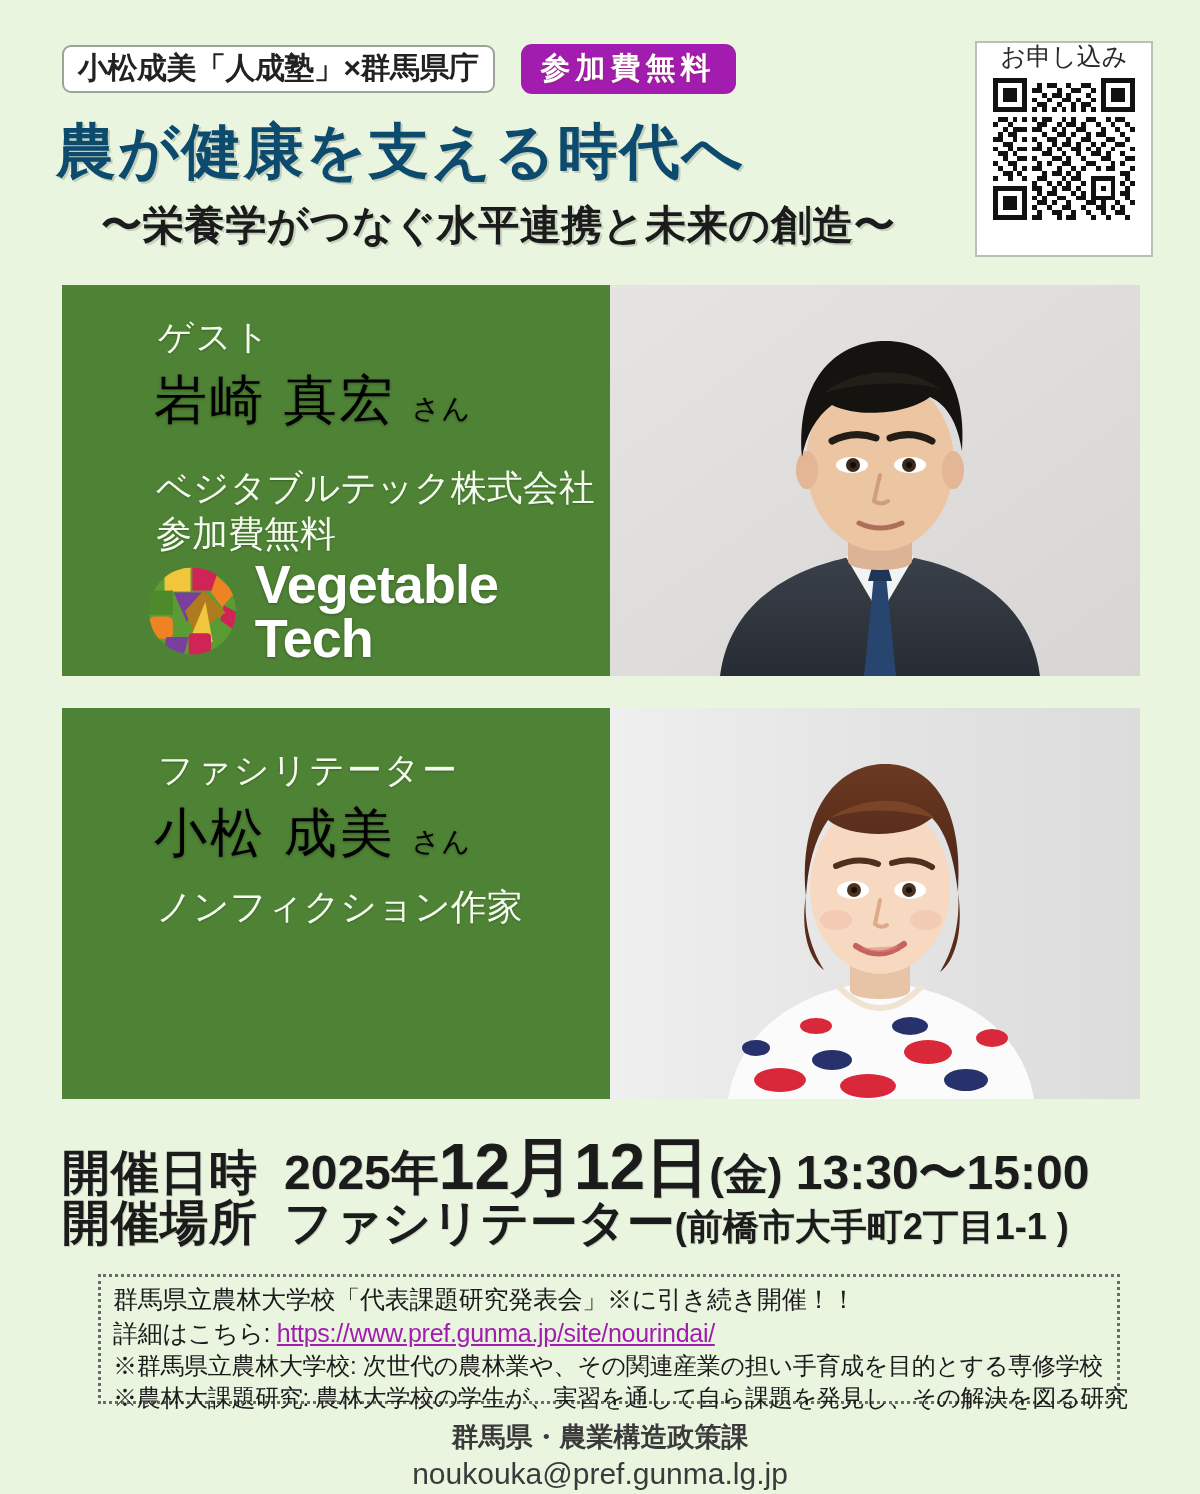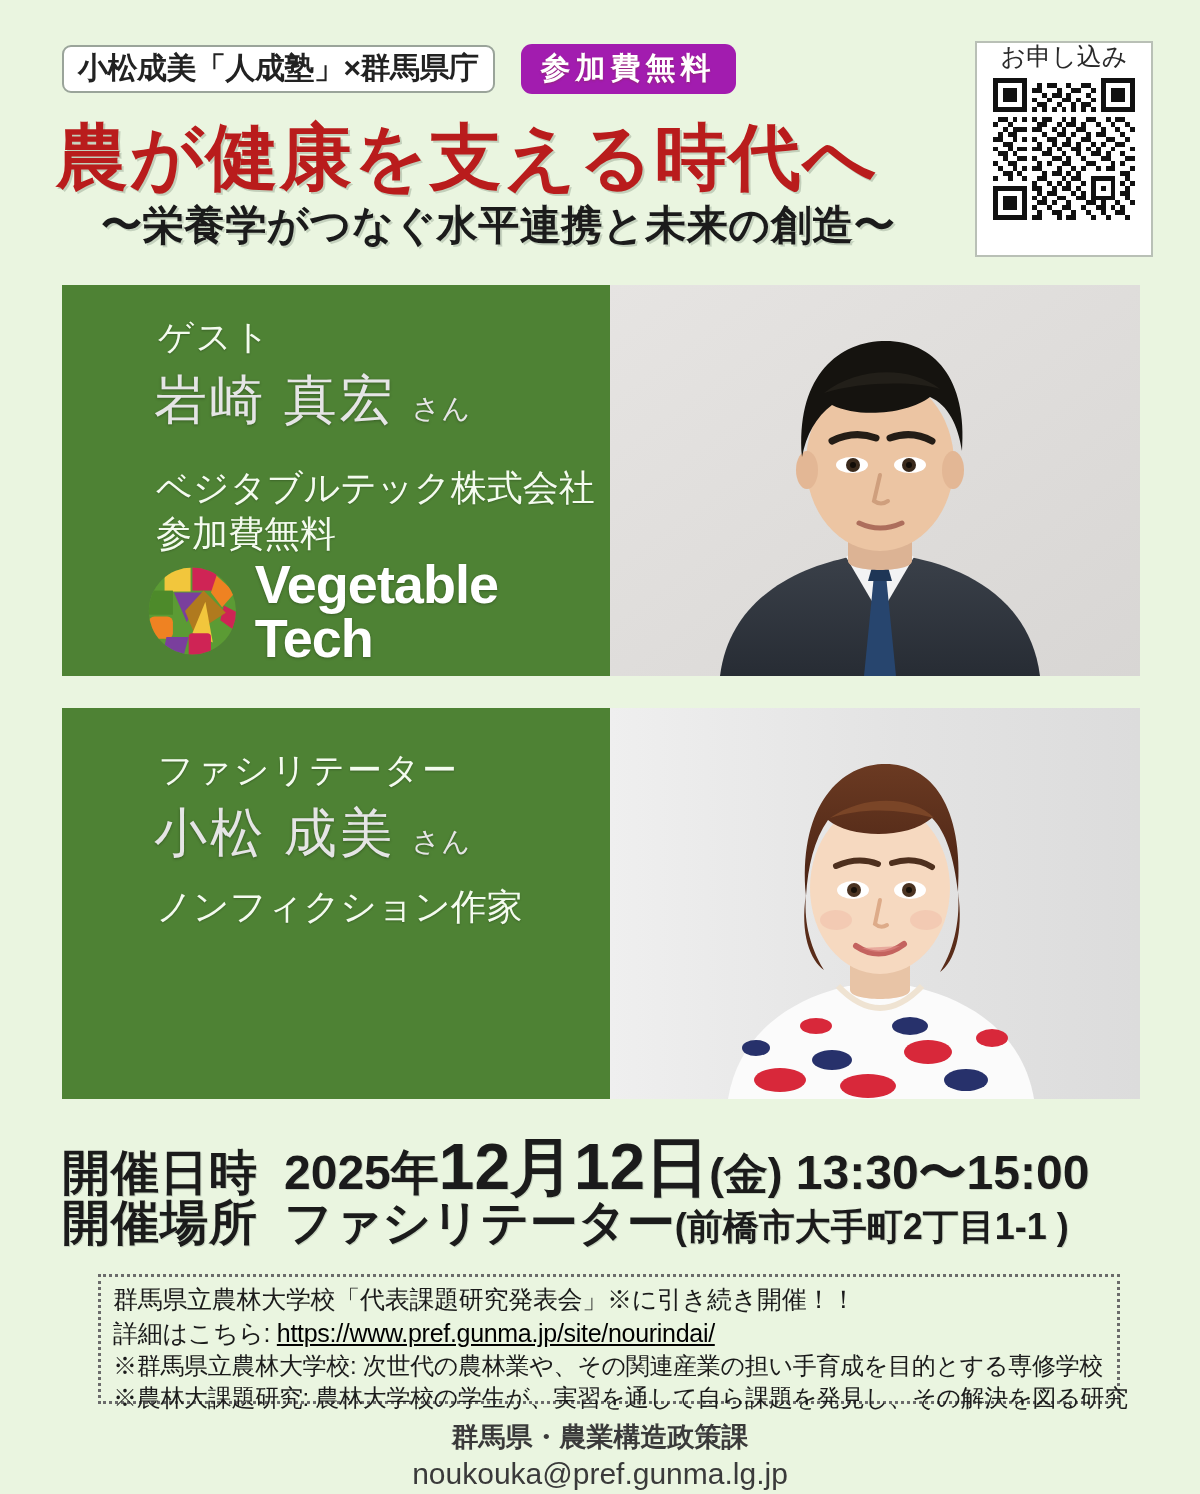--- a/index.html
+++ b/index.html
@@ -47,21 +47,21 @@
     border:2px solid #b9c0b6;
     display:flex; flex-direction:column;
     align-items:center; padding-top:0;
   }
   .qr-label { font-size:25px; color:#2a2a2a; letter-spacing:0px; line-height:1.1; font-weight:500; }
   .qr-img { margin-top:7px; width:142px; height:142px; display:block; }
 
   
   .main-title {
     position:absolute; left:56px; top:120px;
-    font-size:72px; font-weight:bold; color:#b91c1c;
+    font-size:60px; font-weight:bold; color:#0c4a6e;
     letter-spacing:2px; line-height:1.05;
     text-shadow:2px 2px 0 rgba(160,175,155,.55);
     white-space:nowrap;
   }
   .sub-title {
     position:absolute; left:101px; top:203px;
     font-size:41px; font-weight:bold; color:#1b1b1b;
     letter-spacing:0.5px; line-height:1.1;
     text-shadow:2px 2px 0 rgba(160,175,155,.5);
     white-space:nowrap;
@@ -83,21 +83,21 @@
   #panel-fac { left:62px; top:708px; width:1078px; height:391px; }
   #panel-fac .panel-text { width:548px; height:391px;padding-left:36px; }
   #panel-fac .panel-photo { width:530px; height:391px; }
 
   .role-label {
     position:absolute; color:#f4fbef;
     font-size:35px; letter-spacing:2px; line-height:1;
     text-shadow:0 1px 2px rgba(0,0,0,.25);
   }
   .person-name {
-    position:absolute; color:#e5e5e5;
+    position:absolute; color:#000000;
     font-size:53px; letter-spacing:3px; line-height:1;
     text-shadow:0 1px 3px rgba(0,0,0,.3);
   }
   .person-suffix { font-size:28px; letter-spacing:1px; margin-left:16px; }
   .affil {
     position:absolute; color:#f4fbef;
     font-size:36px; letter-spacing:0px; line-height:1.28;
     text-shadow:0 1px 2px rgba(0,0,0,.22);
   }
 
@@ -145,21 +145,21 @@
 
   
   .note-box {
     position:absolute; left:98px; top:1274px;
     width:1022px; height:130px;
     border:3px dotted #6b6b6b;
     padding:6px 10px 4px 12px;
   }
   .note-line { font-size:25px; color:#1b1b1b; line-height:1.34; letter-spacing:-0.3px; white-space:nowrap; }
   .note-line.small { font-size:24px; }
-  .note-url { color:#000000; text-decoration:underline;margin-top:30px; }
+  .note-url { color:#a21caf; text-decoration:underline;margin-top:30px; }
 
   
   .footer {
     position:absolute; left:0; right:0; top:1421px;
     text-align:center;
   }
   .footer-org { font-size:27px; color:#3a3a3a; font-weight:bold; letter-spacing:0px; line-height:1.25; }
   .footer-mail { font-size:30px; color:#3a3a3a; letter-spacing:0px; line-height:1.25; }
 </style>
 </head>

